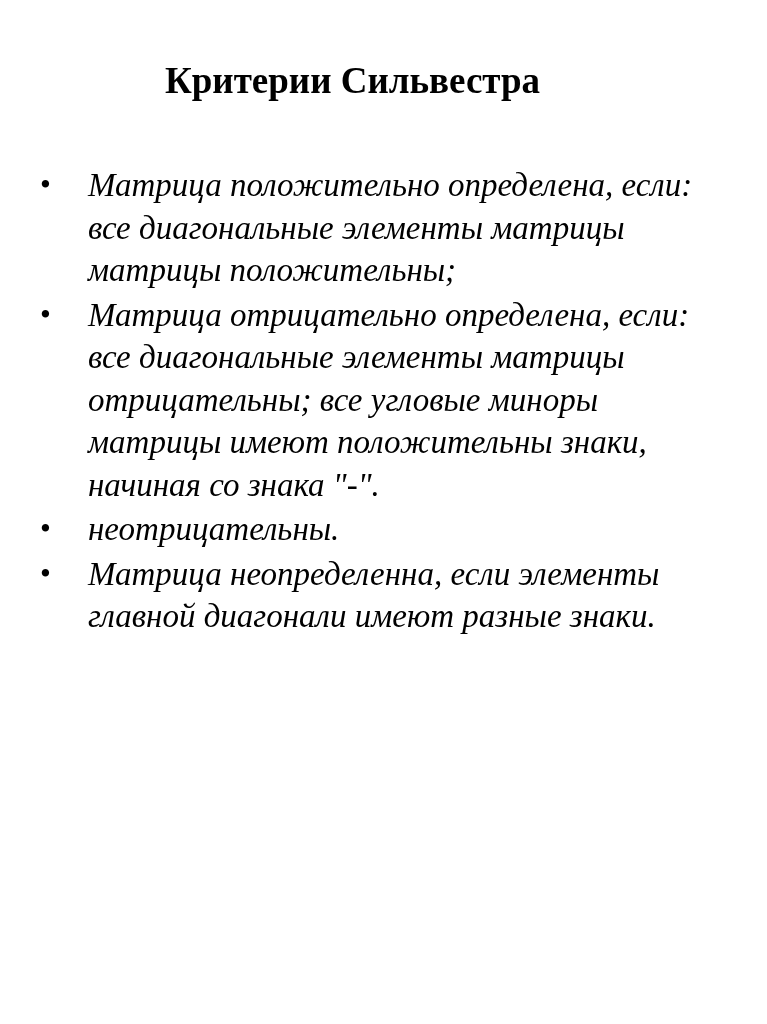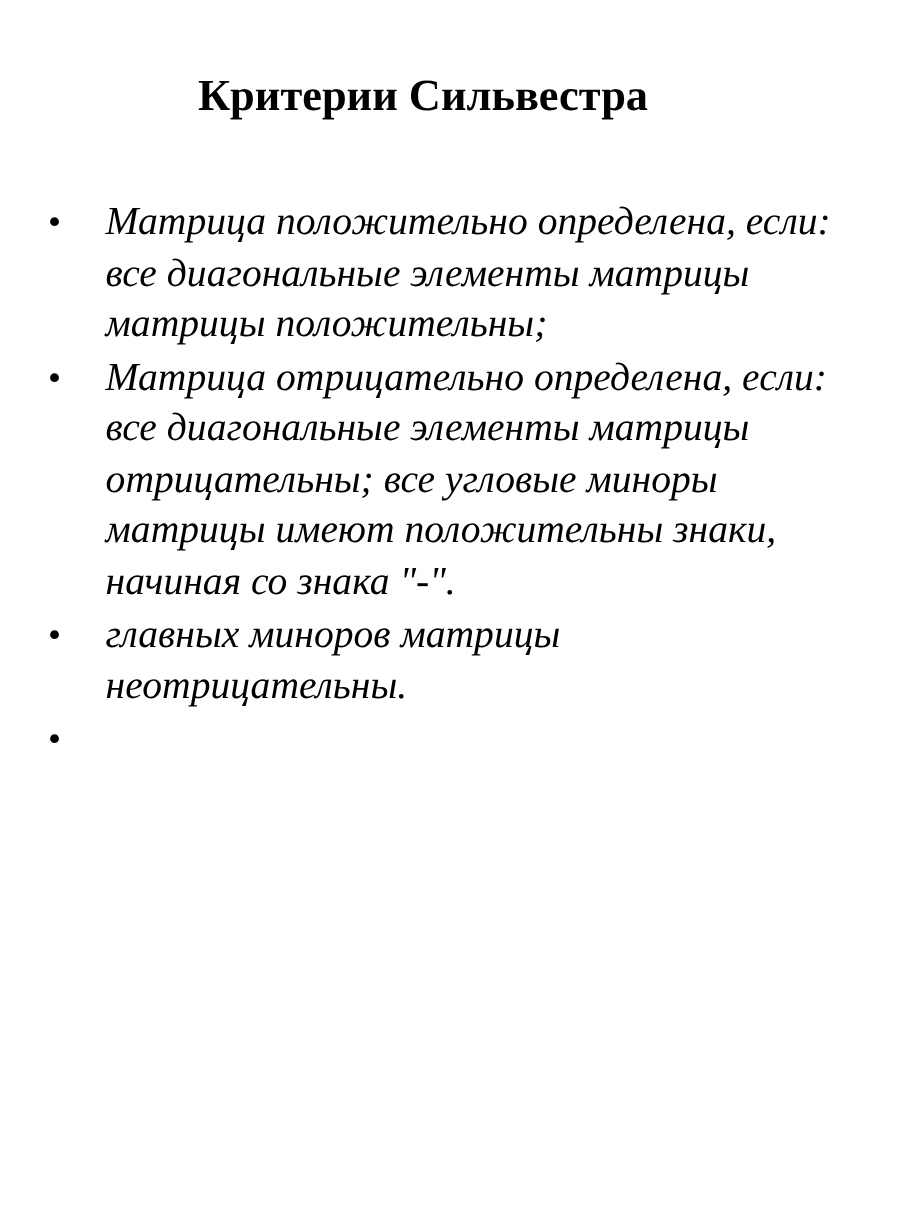--- a/index.html
+++ b/index.html
@@ -70,19 +70,20 @@
   <li class="bullet-item">
     <span class="bullet-dot">•</span>
     <span class="bullet-line">Матрица отрицательно определена, если:</span>
     <span class="bullet-line">все диагональные элементы матрицы</span>
     <span class="bullet-line">отрицательны; все угловые миноры</span>
     <span class="bullet-line">матрицы имеют положительны знаки,</span>
     <span class="bullet-line">начиная со знака "-".</span>
   </li>
   <li class="bullet-item">
     <span class="bullet-dot">•</span>
-    <span class="bullet-line">главных миноров матрицы</span>
     <span class="bullet-line">неотрицательны.</span>
   </li>
   <li class="bullet-item">
     <span class="bullet-dot">•</span>
+    <span class="bullet-line">Матрица неопределенна, если элементы</span>
+    <span class="bullet-line">главной диагонали имеют разные знаки.</span>
   </li>
 </ul>
 
 </body></html>

